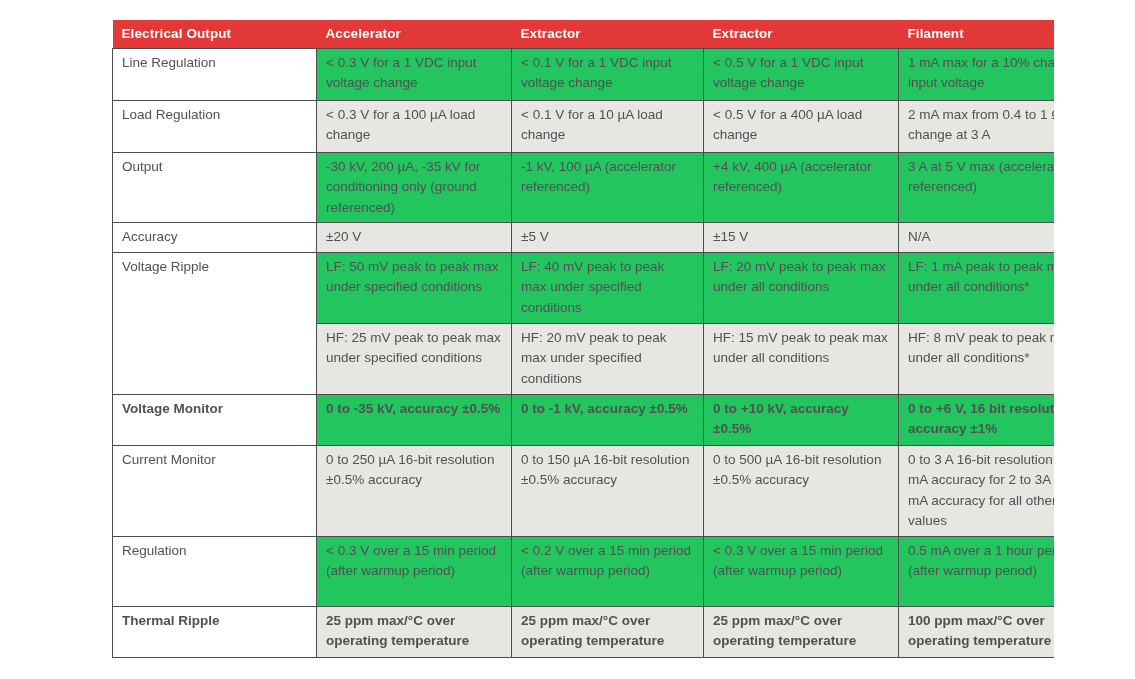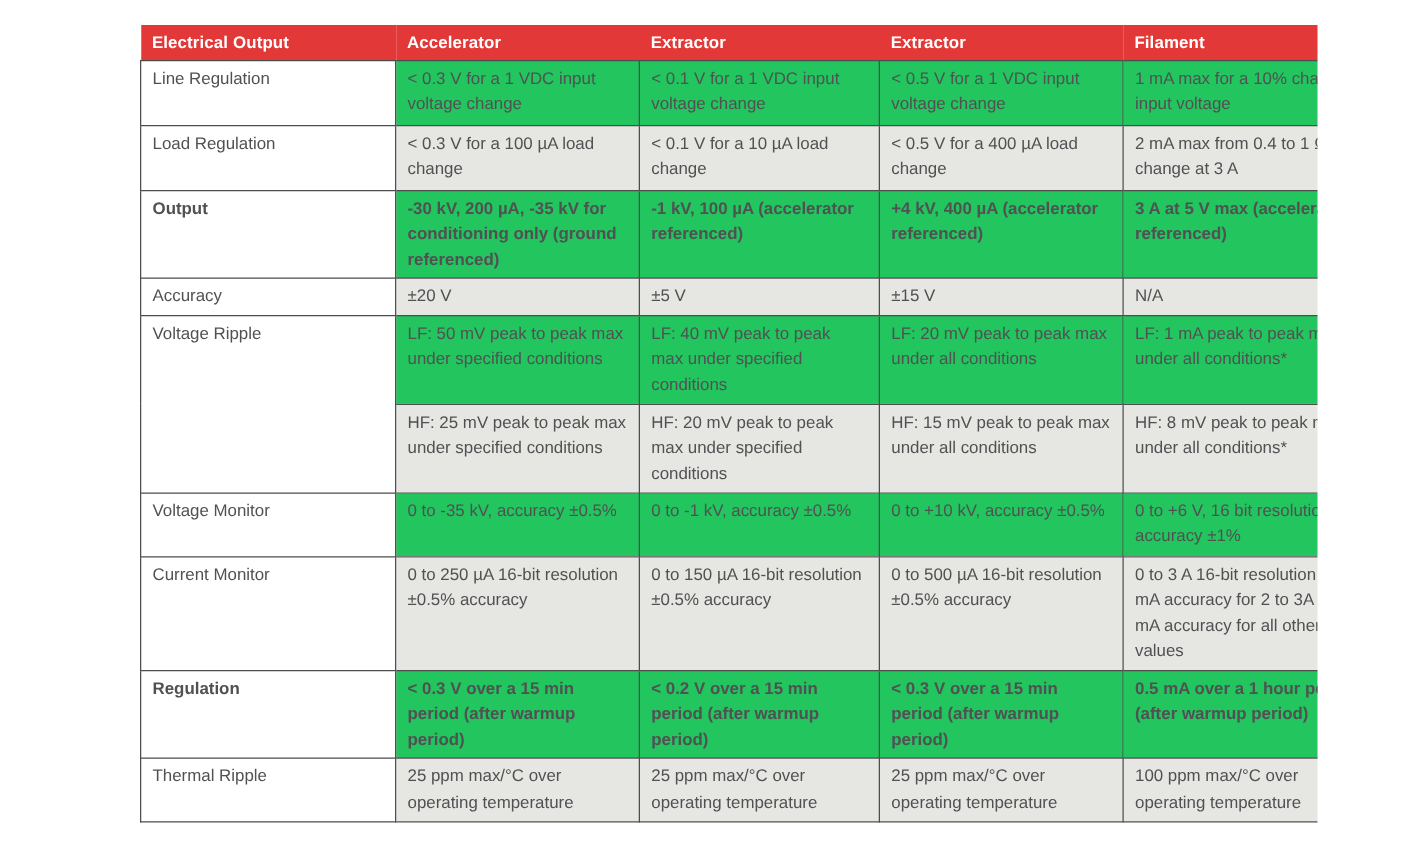--- a/index.html
+++ b/index.html
@@ -51,23 +51,23 @@
     padding: 4px 10px 4px 9px;
     font-size: 13.5px;
     line-height: 20.5px;
     color: var(--text);
     background: #22c55e;
     overflow: hidden;
   }
   tr.shade td { background: var(--shade); }
   tr td.label, tr.shade td.label { background: #ffffff; }
   tr.h28 { height: 28px; }
-  tr.h51 { height: 51px; }
+  tr.h51 { height: 51px; font-weight: bold; }
   tr.h52 { height: 52px; }
-  tr.h70 { height: 70px; font-weight: bold; }
+  tr.h70 { height: 70px; }
   tr.h71 { height: 71px; }
   tr.h91 { height: 91px; }
 </style>
 </head>
 <body>
 
 <div class="page">
   <table class="spec-table">
     <colgroup>
       <col class="c0">

